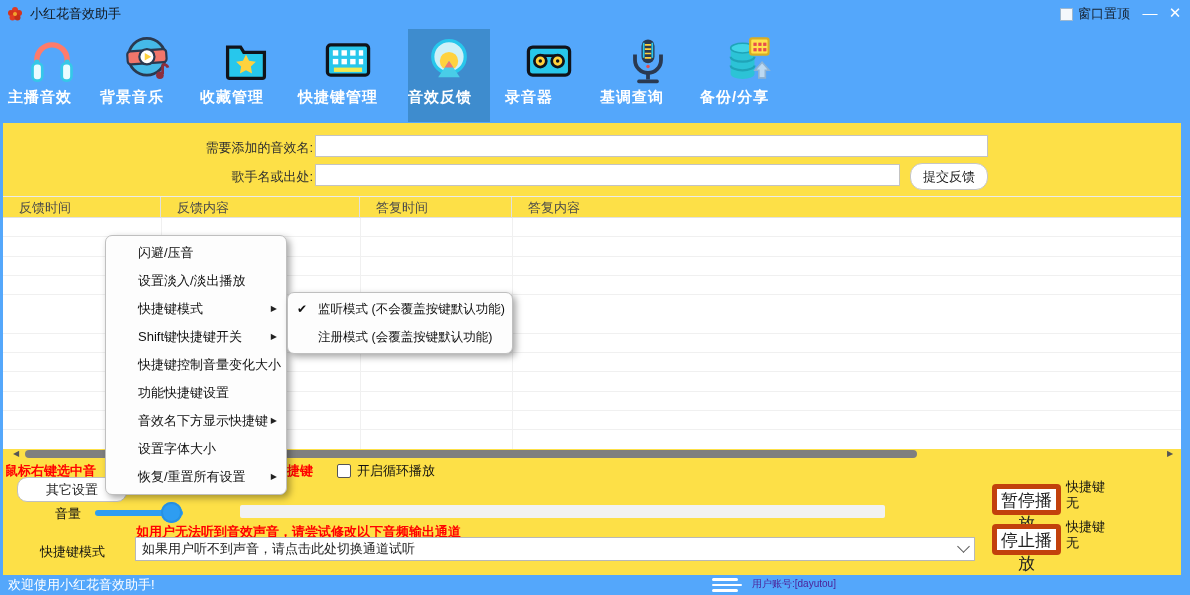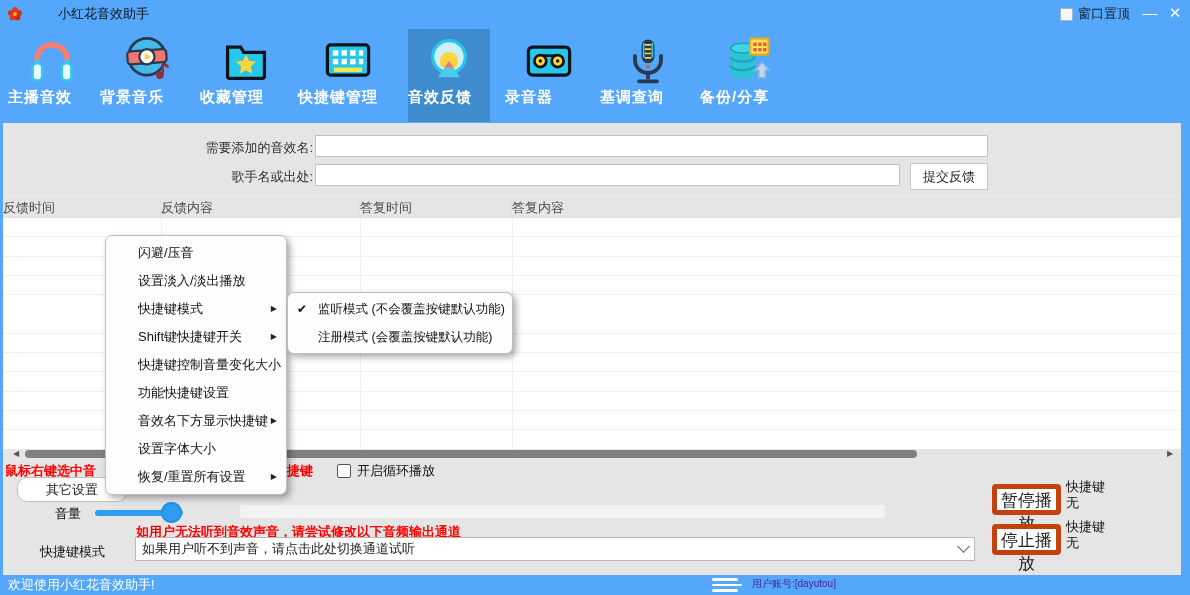--- a/index.html
+++ b/index.html
@@ -1,49 +1,49 @@
 <!DOCTYPE html>
 <html><head>
 <meta charset="utf-8">
 <style>
   * { margin:0; padding:0; box-sizing:border-box; }
   html,body { width:1190px; height:595px; overflow:hidden; }
   body { font-family:"Liberation Sans","DejaVu Sans",sans-serif; font-size:13px; color:#222; }
   #app { position:relative; width:1190px; height:595px; background:#54a7fb; overflow:hidden; }
 
   
-  .titlebar { position:absolute; left:0; top:0; width:1190px; height:28px; display:flex; align-items:center;gap:28px; }
+  .titlebar { position:absolute; left:0; top:0; width:1190px; height:28px; display:flex; align-items:center; }
   .logo { margin-left:7px; width:16px; height:16px; }
   .win-title { margin-left:7px; color:#101418; font-size:13px; }
   .pin-wrap { position:absolute; left:1060px; top:5px; display:flex; align-items:center; cursor:default; }
   .pin-box { width:13px; height:13px; background:#f4f8fc; border:1px solid #9db8d0; margin-right:5px; }
   .pin-label { color:#15202e; font-size:13px; }
   .win-btn { position:absolute; top:0; width:30px; height:26px; color:#fff; text-align:center; line-height:26px; font-size:15px; }
   .btn-min { left:1135px; }
   .btn-close { left:1160px; }
 
   
   .toolbar { position:absolute; left:0; top:28px; width:1190px; height:95px; }
   .tb-item { position:absolute; top:1px; height:93px; cursor:pointer; }
   .tb-item.selected { background:#3e8cce; }
   .tb-icon { display:block; margin:5px auto 0; width:52px; height:52px; }
   .tb-icon svg { width:52px; height:52px; display:block; }
   .tb-label { display:block; margin-top:2px; color:#fff; font-size:15px; font-weight:bold; letter-spacing:1px; white-space:nowrap; }
 
   
-  .content { position:absolute; left:3px; top:123px; width:1178px; height:452px; background:#e5e5e5; }
+  .content { position:absolute; left:3px; top:123px; width:1178px; height:452px; background:#fde047; }
 
   
   .f-label { position:absolute; text-align:right; width:160px; color:#303030; font-size:13px; }
   .f-input { position:absolute; border:1px solid #c3c3c3; background:#fff; height:22px; font-size:13px; padding:0 4px; outline:none; }
-  .submit-btn { position:absolute; left:907px; top:40px; width:78px; height:27px; background:#fff; border:1px solid #c6c6c6; border-radius:0; font-size:13px; color:#222; cursor:pointer; }
+  .submit-btn { position:absolute; left:907px; top:40px; width:78px; height:27px; background:#fff; border:1px solid #c6c6c6; border-radius:12px; font-size:13px; color:#222; cursor:pointer; }
 
   
   .tbl-head { position:absolute; left:0; top:73px; width:1178px; height:22px; border-top:1px solid #ececec; border-bottom:1px solid #e2e2e2; }
-  .tbl-head .th { position:absolute; top:0; height:22px; line-height:22px; padding-left:0; color:#4a4a4a; font-size:13px; border-right:1px solid #e0e0e0; }
+  .tbl-head .th { position:absolute; top:0; height:22px; line-height:22px; padding-left:16px; color:#4a4a4a; font-size:13px; border-right:1px solid #e0e0e0; }
   .tbl-body { position:absolute; left:0; top:95px; width:1178px; height:231px;
       background:repeating-linear-gradient(to bottom, #ffffff 0px, #ffffff 18.3px, #f0f0f0 18.3px, #f0f0f0 19.3px); }
   .v-line { position:absolute; top:0; width:1px; height:231px; background:#f0f0f0; }
 
   
   .hscroll { position:absolute; left:0; top:326px; width:1178px; height:10px; }
   .hs-arrow { position:absolute; top:0; font-size:8px; color:#555; line-height:10px; }
   .hs-thumb { position:absolute; left:22px; top:1px; width:892px; height:8px; background:#7f7f7f; border-radius:4px; }
 
   

